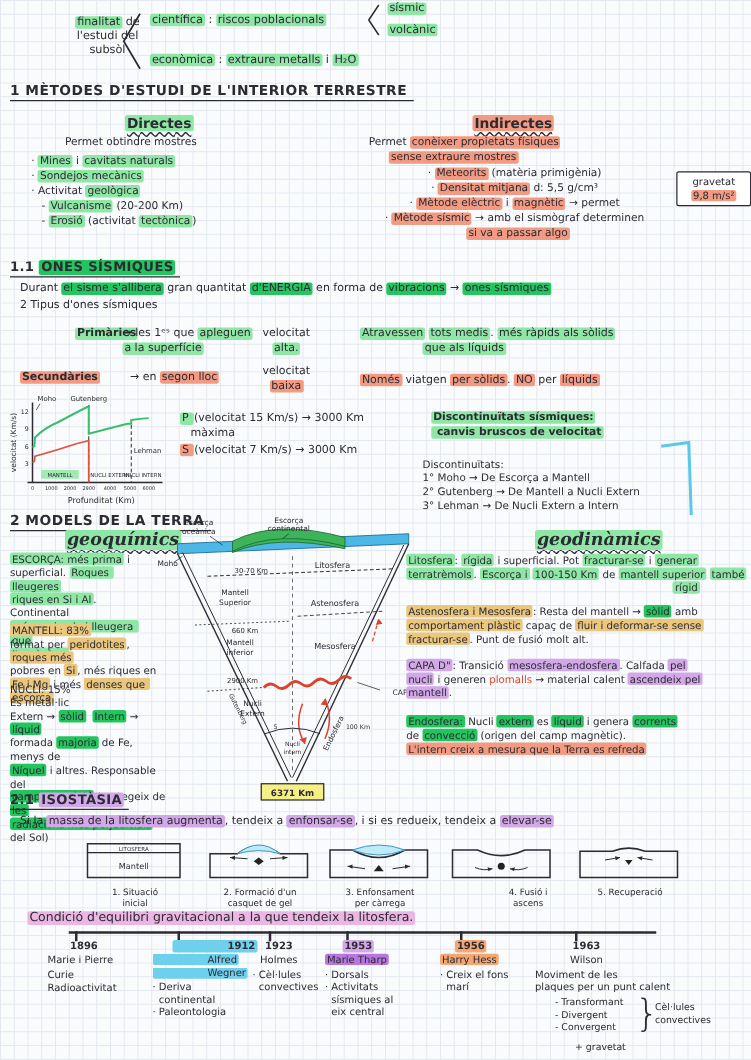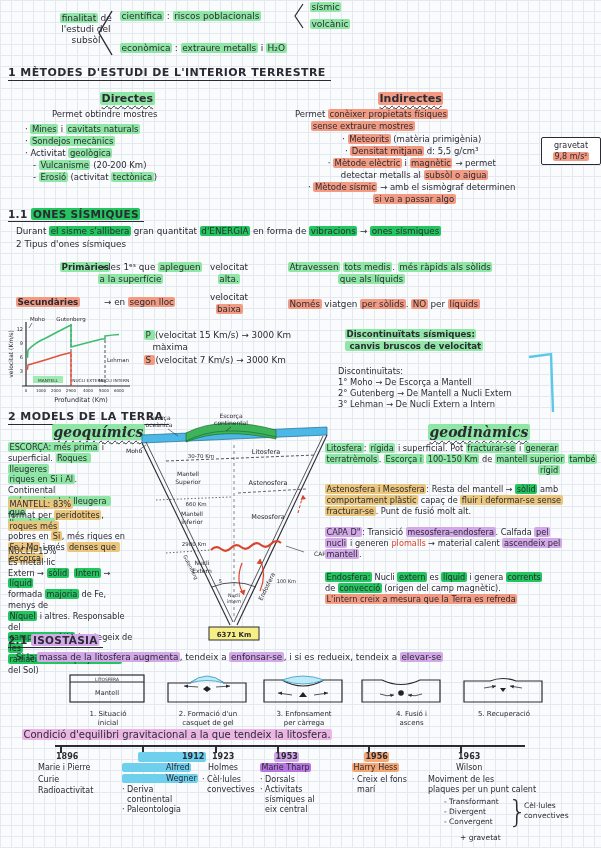--- a/index.html
+++ b/index.html
@@ -74,21 +74,20 @@
 
 <div class="abs coltitle" style="left:378px;top:92px;"><span class="hl hl-r">Indirectes</span></div>
 <div class="abs mid" style="left:295px;top:108px;">
     <div class="ln"><span>Permet </span><span class="hl hl-r">conèixer propietats físiques</span></div>
     <div class="ln"><span>      </span><span class="hl hl-r">sense extraure mostres</span></div>
   </div>
 <div class="abs mid" style="left:308px;top:133px;text-align:center;">
     <div class="ln"><span>· </span><span class="hl hl-r">Meteorits</span><span> (matèria primigènia)</span></div>
     <div class="ln"><span>· </span><span class="hl hl-r">Densitat mitjana</span><span> d: 5,5 g/cm³</span></div>
     <div class="ln"><span>· </span><span class="hl hl-r">Mètode elèctric</span><span> i </span><span class="hl hl-r">magnètic</span><span> → permet</span></div>
-    <div class="ln"><span>  detectar metalls al </span><span class="hl hl-r">subsòl o aigua</span></div>
     <div class="ln"><span>· </span><span class="hl hl-r">Mètode sísmic</span><span> → amb el sismògraf determinen</span></div>
     <div class="ln"><span>  </span><span class="hl hl-r">si va a passar algo</span></div>
   </div>
 <div class="abs gravbox" style="left:541px;top:137px;width:52px;">
   <div>gravetat</div>
   <div><span class="hl hl-r">9,8 m/s²</span></div>
 </div>
 
 <div class="abs subhead" style="left:8px;top:208px;"><span>1.1 </span><span class="hl hl-y">ONES SÍSMIQUES</span></div>
 <div class="abs row" style="left:16px;top:226px;width:580px;"><span>Durant </span><span class="hl hl-y">el sisme s'allibera</span><span> gran quantitat </span><span class="hl hl-y">d'ENERGIA</span><span> en forma de </span><span class="hl hl-y">vibracions</span><span> → </span><span class="hl hl-y">ones sísmiques</span></div>
@@ -348,21 +347,21 @@
     <div class="ln">inicial</div>
   </div>
 <div class="abs" style="left:160px;top:710px;width:96px;text-align:center;font-size:7px;line-height:8.5px;">
     <div class="ln">2. Formació d'un</div>
     <div class="ln">casquet de gel</div>
   </div>
 <div class="abs" style="left:256px;top:710px;width:96px;text-align:center;font-size:7px;line-height:8.5px;">
     <div class="ln">3. Enfonsament</div>
     <div class="ln">per càrrega</div>
   </div>
-<div class="abs" style="left:354px;top:710px;width:115px;text-align:center;font-size:7px;line-height:8.5px;">
+<div class="abs" style="left:354px;top:710px;width:115px;text-align:center;font-size:7px;line-height:8.5px;padding-left:11px;">
     <div class="ln">4. Fusió i</div>
     <div class="ln">ascens</div>
   </div>
 <div class="abs" style="left:456px;top:710px;width:96px;text-align:center;font-size:7px;line-height:8.5px;">
     <div class="ln">5. Recuperació</div>
   </div>
 
 <div class="abs" style="left:22px;top:729px;font-size:10px;"><span class="hl hl-pk">Condició d'equilibri gravitacional a la que tendeix la litosfera.</span></div>
 
 <div class="abs" style="left:55px;top:745px;width:470px;height:2px;background:#2c2a33;"></div>

